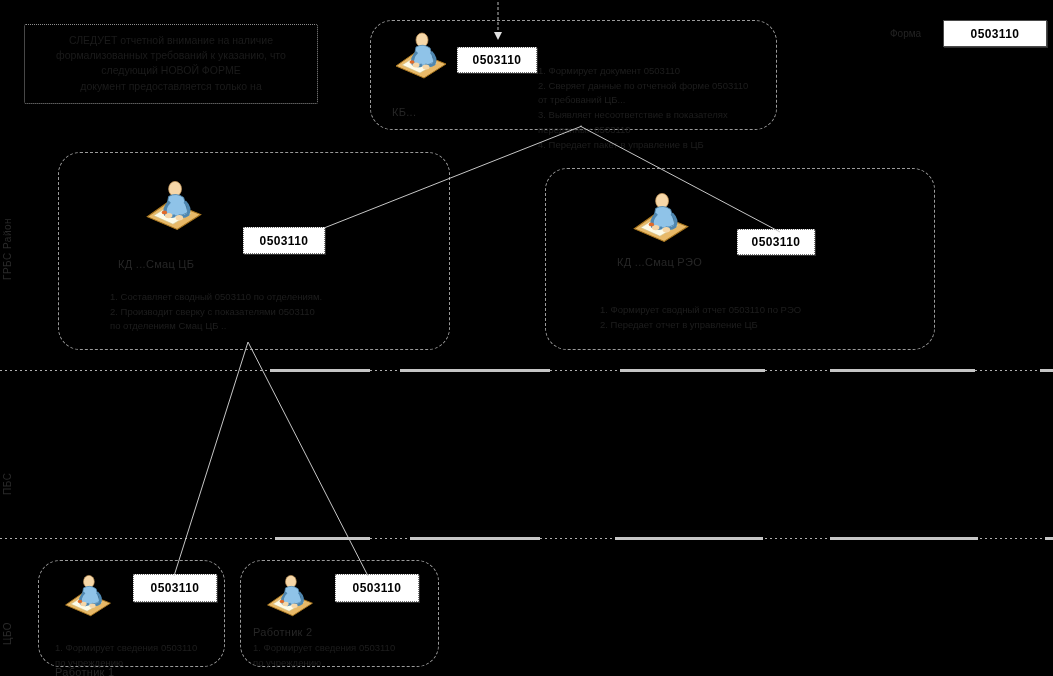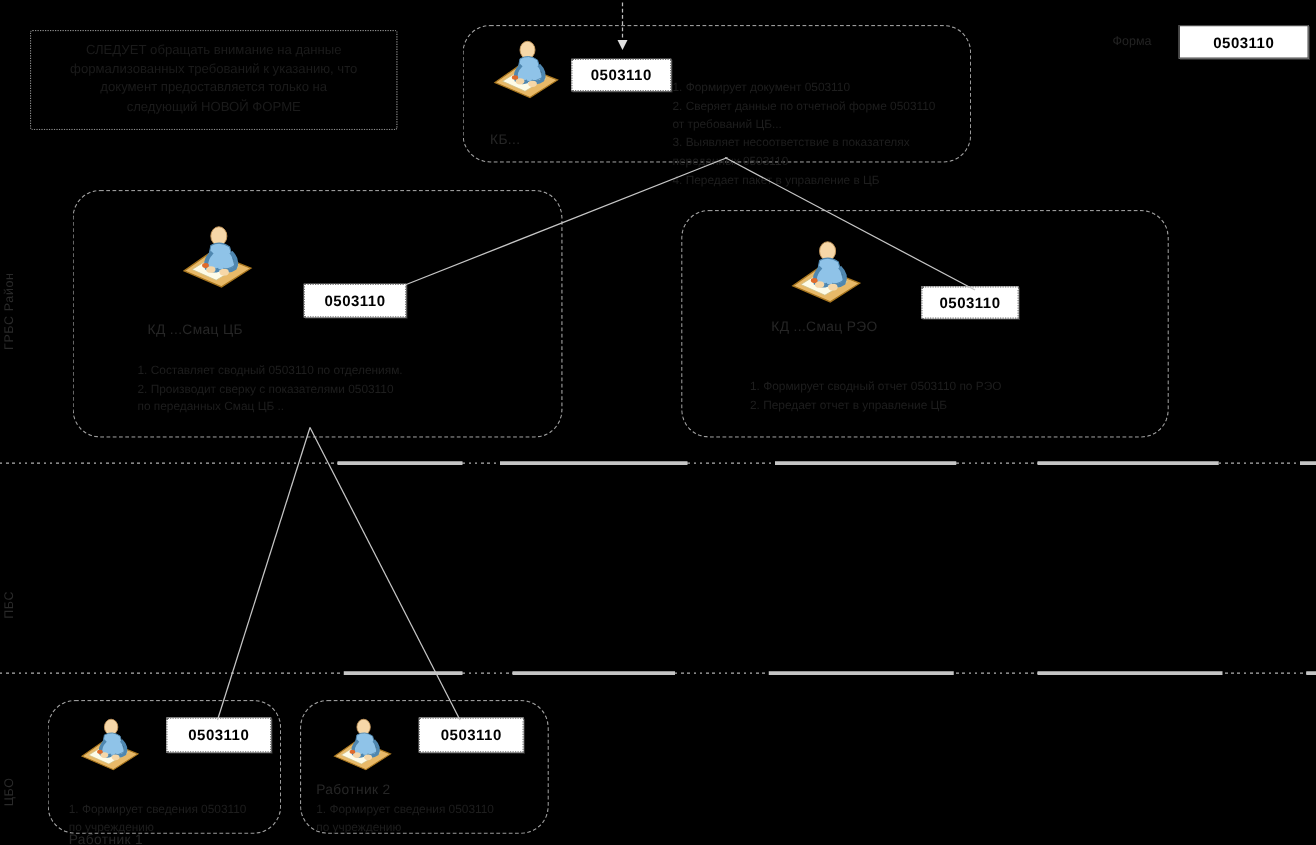--- a/index.html
+++ b/index.html
@@ -86,24 +86,24 @@
     <div class="thick" style="left:615px;width:148px;"></div>
     <div class="thick" style="left:830px;width:148px;"></div>
     <div class="thick" style="left:1045px;width:8px;"></div>
   </div>
 
   <div class="lane-label" style="top:160px;height:120px;left:2px;">ГРБС Район</div>
   <div class="lane-label" style="top:425px;height:70px;left:2px;">ПБС</div>
   <div class="lane-label" style="top:585px;height:60px;left:2px;">ЦБО</div>
 
   <div class="note" style="left:24px;top:24px;width:272px;height:62px;">
-    <div>СЛЕДУЕТ обращать внимание на данные</div>
+    <div>СЛЕДУЕТ отчетной внимание на наличие</div>
     <div>формализованных требований к указанию, что</div>
+    <div>следующий НОВОЙ ФОРМЕ</div>
     <div>документ предоставляется только на</div>
-    <div>следующий НОВОЙ ФОРМЕ</div>
   </div>
 
   <div class="side-label" style="left:890px;top:28px;">Форма</div>
   <div class="form-chip" style="left:943px;top:20px;width:102px;height:25px;">0503110</div>
 
   <div class="pool" style="left:370px;top:20px;width:405px;height:108px;"></div>
 
   <div class="conn" style="left:480px;top:0px;">
     <svg width="40" height="40">
       <line x1="18" y1="2" x2="18" y2="34" stroke="#bdbdbd" stroke-width="1" stroke-dasharray="3,2"></line>
@@ -154,21 +154,21 @@
     </svg>
   </div>
 
   <div class="form-chip chip-dotted" style="left:243px;top:227px;width:80px;height:25px;">0503110</div>
 
   <div class="node-title" style="left:118px;top:258px;">КД ...Смац ЦБ</div>
 
   <div class="node-list" style="left:110px;top:290px;">
     <div>1. Составляет сводный 0503110 по отделениям.</div>
     <div>2. Производит сверку с показателями 0503110</div>
-    <div>по переданных Смац ЦБ ..</div>
+    <div>по отделениям Смац ЦБ ..</div>
   </div>
 
   <div class="pool" style="left:545px;top:168px;width:388px;height:180px;"></div>
 
   <div class="worker" style="left:630px;top:190px;">
     <svg width="62" height="56" viewBox="0 0 58 52">
       <polygon points="4,36 24,22 54,34 32,48" fill="#e8b968" stroke="#a8761f" stroke-width="1"></polygon>
       <polygon points="10,35 26,25 45,33 28,43" fill="#fdfbe8" stroke="#cdbf86" stroke-width="0.6"></polygon>
       <ellipse cx="30" cy="10" rx="6" ry="7" fill="#f6d7a8" stroke="#c99a5c" stroke-width="0.7"></ellipse>
       <path d="M24 17 q7 -4 14 1 l4 14 q-10 6 -21 1 z" fill="#8fc3e8" stroke="#4f87b0" stroke-width="0.8"></path>

